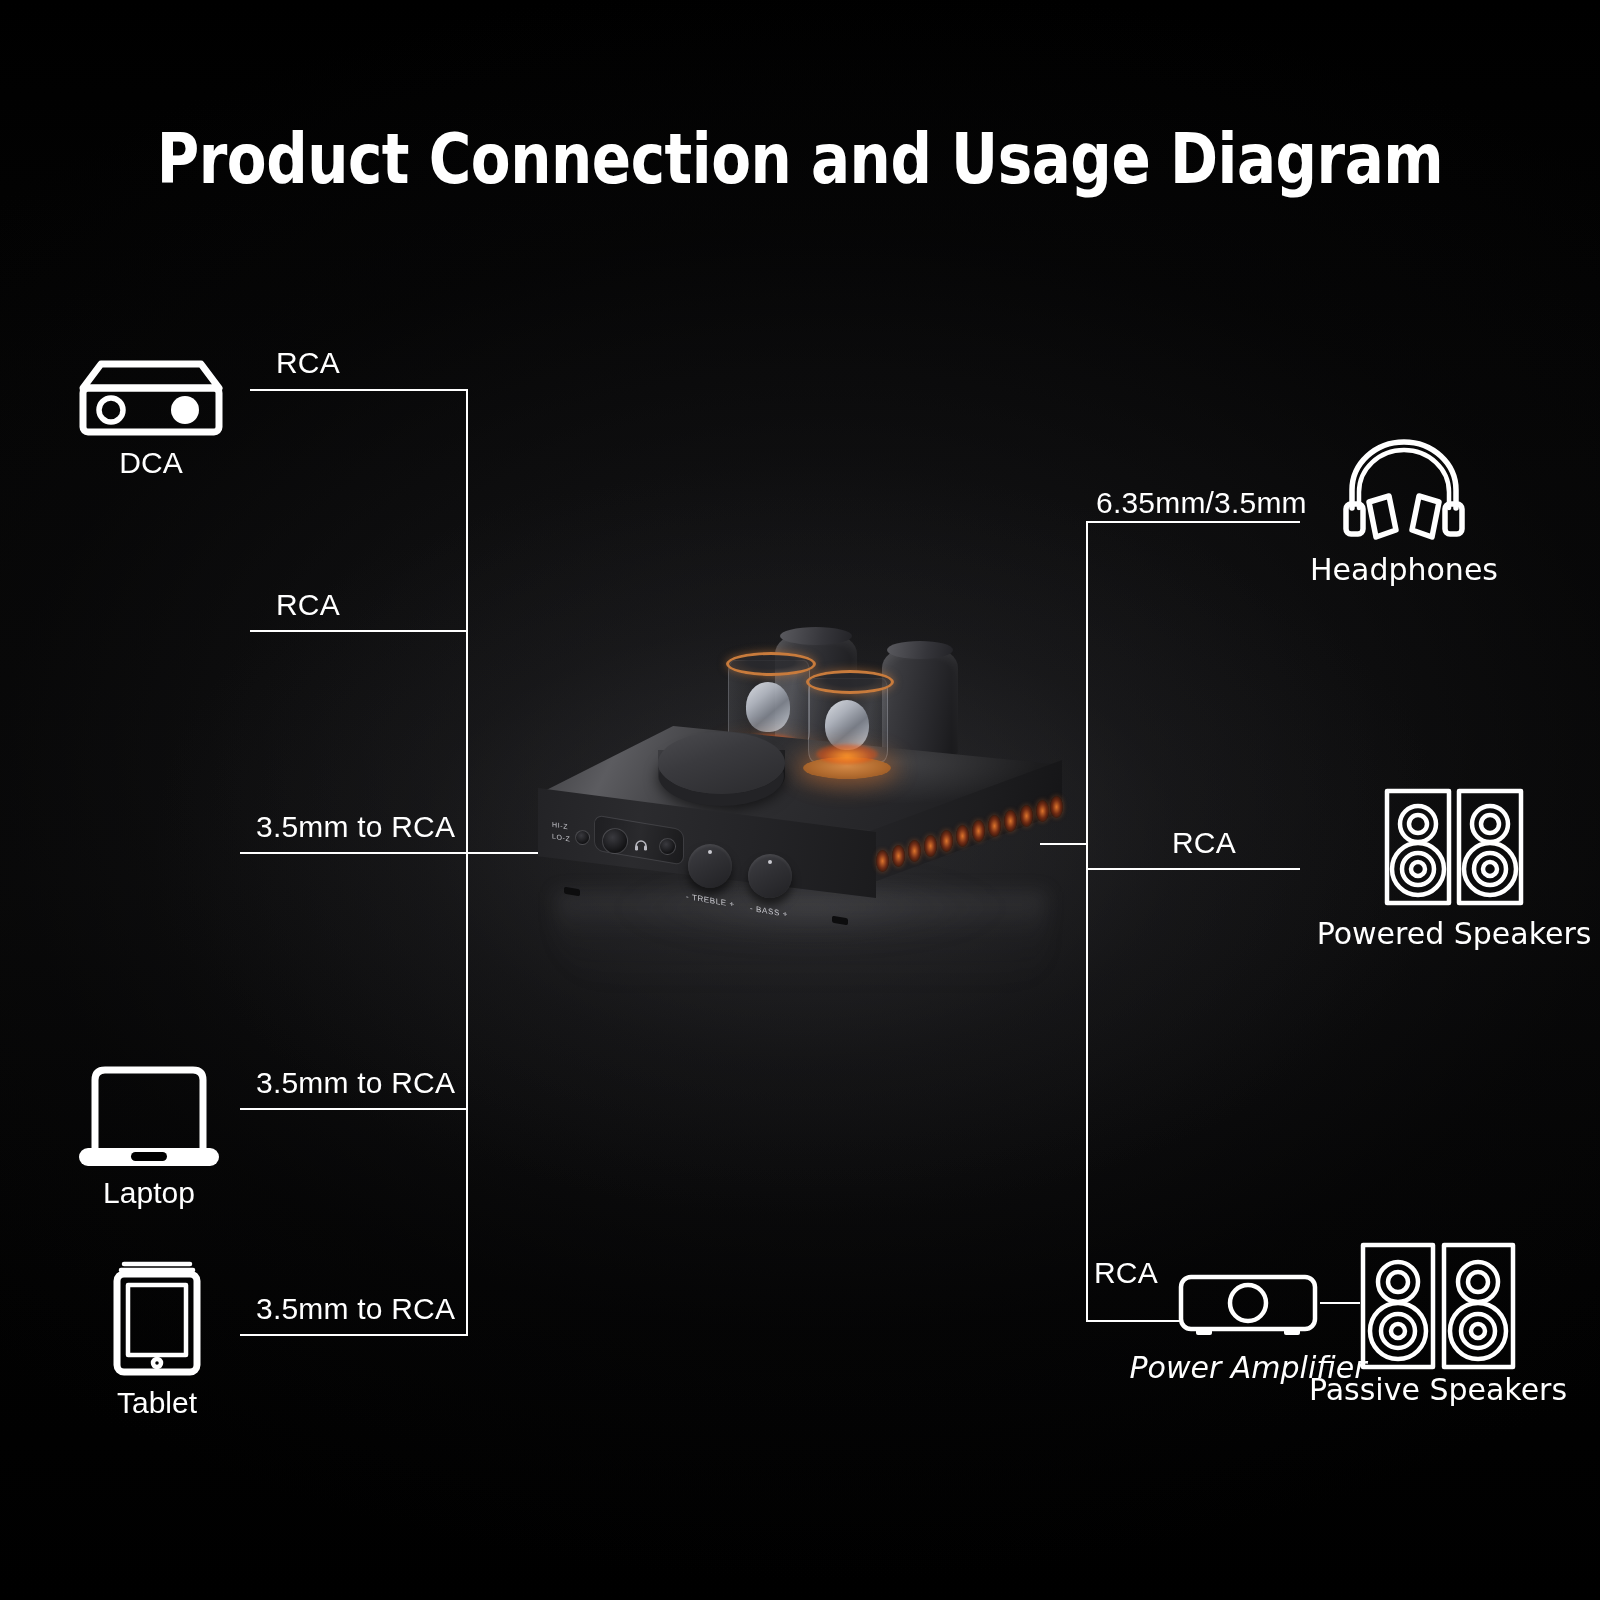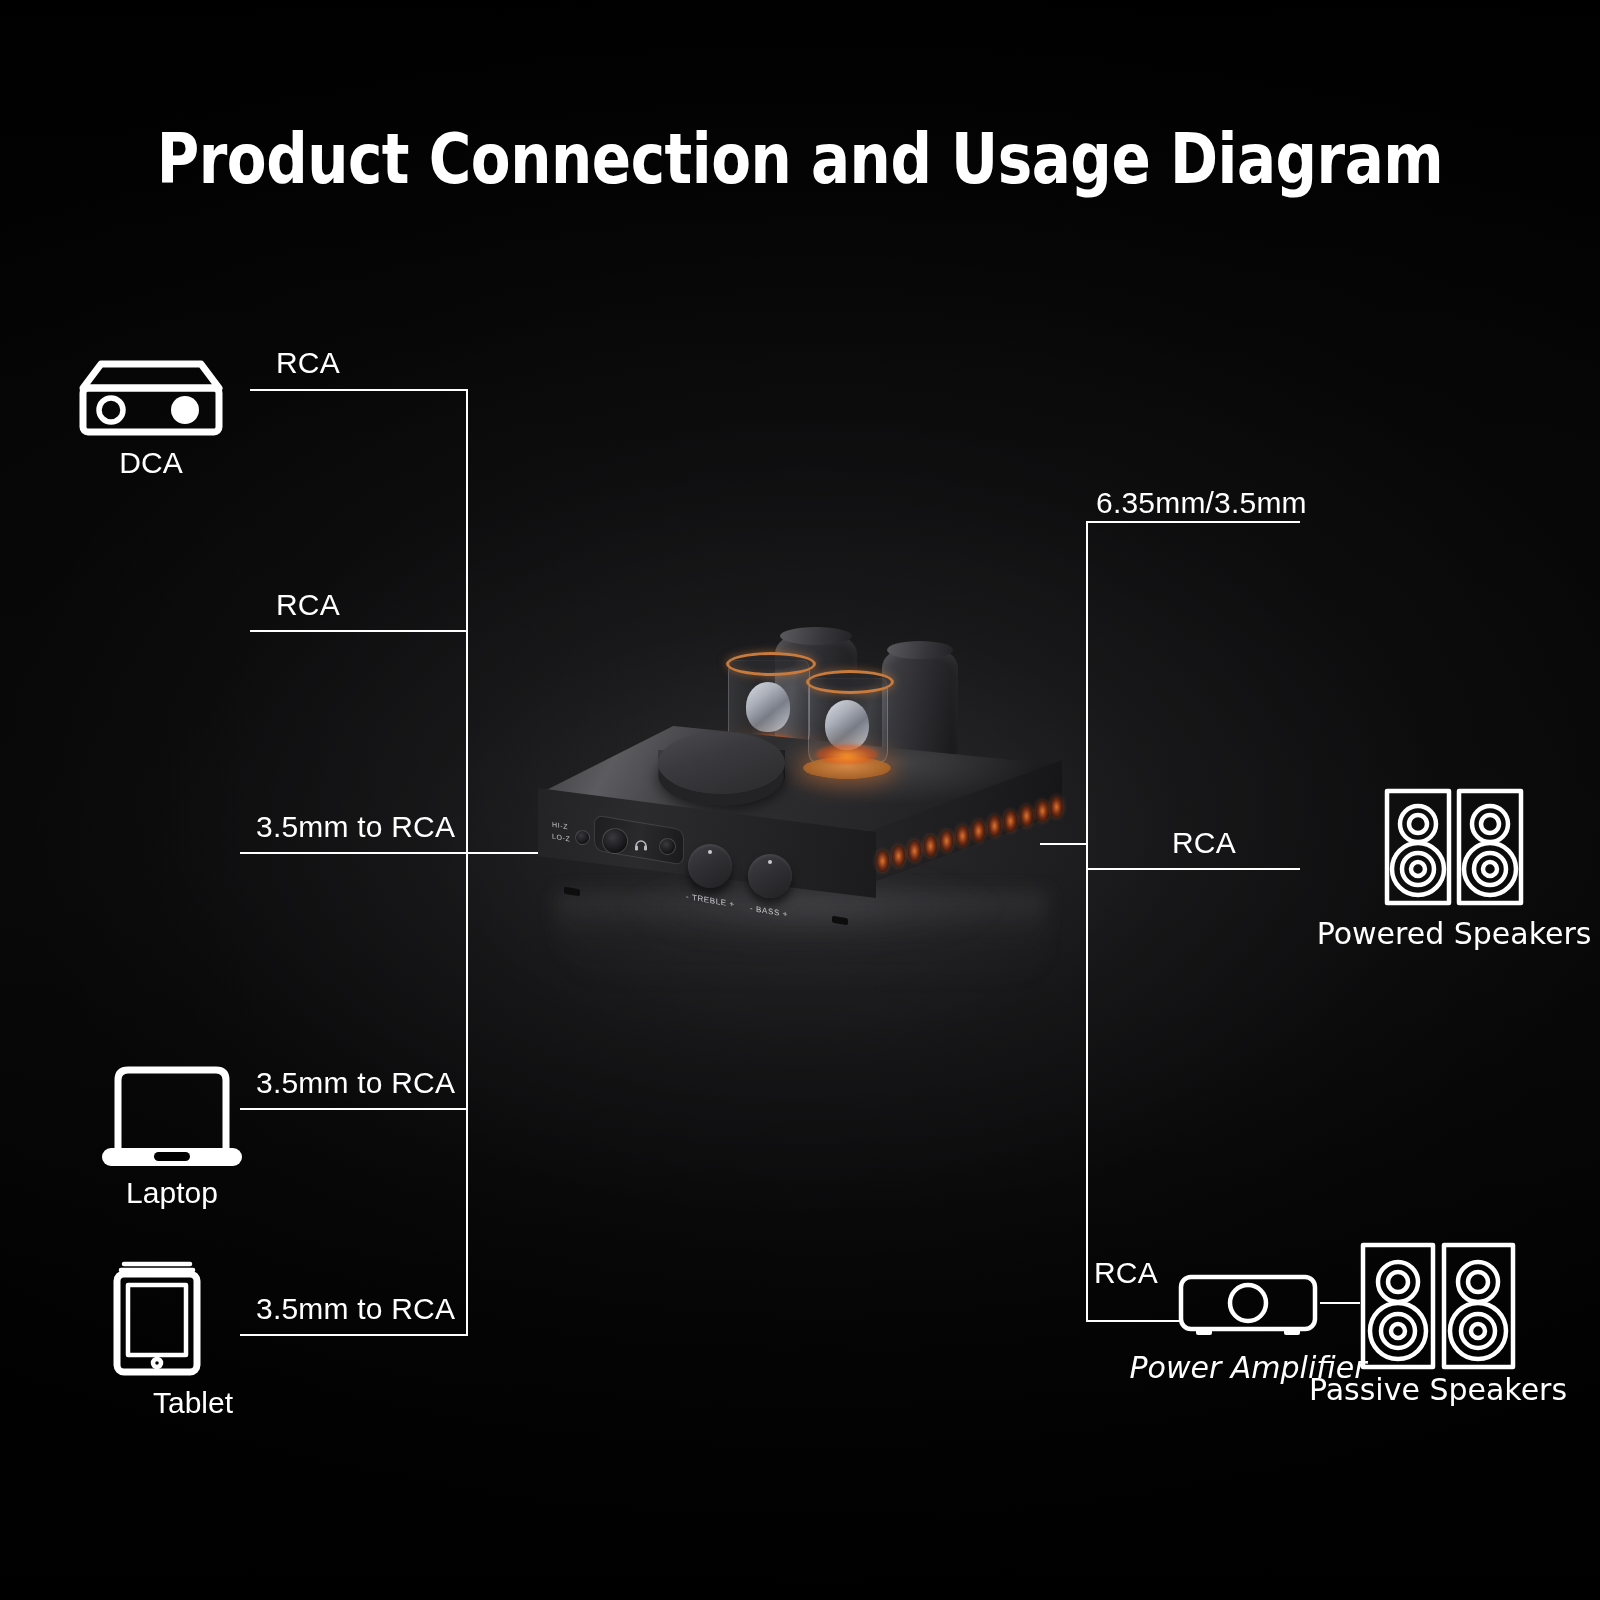--- a/index.html
+++ b/index.html
@@ -164,40 +164,40 @@
   </div>
   <div class="cap" style="left:276px;top:346px;">RCA</div>
   <div class="hline" style="left:250px;top:389px;width:218px;"></div>
 
   <div class="cap" style="left:276px;top:588px;">RCA</div>
   <div class="hline" style="left:250px;top:630px;width:218px;"></div>
 
   <div class="cap" style="left:256px;top:810px;">3.5mm to RCA</div>
   <div class="hline" style="left:240px;top:852px;width:228px;"></div>
 
-  <div class="node" style="left:96px;top:1062px;">
+  <div class="node" style="left:73px;top:1062px;">
     <svg width="152" height="106" viewBox="0 0 152 106">
       <path class="st" d="M22 92 L22 18 Q22 8 32 8 L120 8 Q130 8 130 18 L130 92"></path>
       <rect class="fw" x="6" y="86" width="140" height="18" rx="9"></rect>
       <rect x="58" y="90" width="36" height="9" rx="4.5" fill="#000"></rect>
     </svg>
     <div class="lab" style="top:114px;">Laptop</div>
   </div>
   <div class="cap" style="left:256px;top:1066px;">3.5mm to RCA</div>
   <div class="hline" style="left:240px;top:1108px;width:228px;"></div>
 
   <div class="node" style="left:112px;top:1258px;">
     <svg width="90" height="118" viewBox="0 0 90 118">
       <path class="st4" d="M12 6 L78 6"></path>
       <path class="st4" d="M9 12 L81 12"></path>
       <rect class="st" x="5" y="16" width="80" height="98" rx="7"></rect>
       <rect class="st4" x="16" y="27" width="58" height="70"></rect>
       <circle class="st4" cx="45" cy="105" r="4"></circle>
     </svg>
-    <div class="lab" style="top:128px;margin-left:36px;">Tablet</div>
+    <div class="lab" style="top:128px;">Tablet</div>
   </div>
   <div class="cap" style="left:256px;top:1292px;">3.5mm to RCA</div>
   <div class="hline" style="left:240px;top:1334px;width:228px;"></div>
 
   <div class="vline" style="left:466px;top:389px;height:947px;"></div>
   <div class="hline" style="left:466px;top:852px;width:108px;"></div>
 
   <div id="amp">
     <div class="amp-shadow"></div>
     <div class="amp-reflect"></div>
@@ -270,20 +270,31 @@
     <div class="foot" style="left:44px;top:288px;"></div>
     <div class="foot" style="left:312px;top:317px;"></div>
   </div>
 
   <div class="hline" style="left:1040px;top:843px;width:48px;"></div>
 
   <div class="vline" style="left:1086px;top:521px;height:800px;"></div>
 
   <div class="cap" style="left:1096px;top:486px;">6.35mm/3.5mm</div>
   <div class="hline" style="left:1086px;top:521px;width:214px;"></div>
+  <div class="node right" style="left:1340px;top:434px;">
+    <svg width="128" height="108" viewBox="0 0 128 108">
+      <path class="st5" d="M12 74 L12 56 A52 48 0 0 1 116 56 L116 74"></path>
+      <path class="st4" d="M19 74 L19 58 A45 42 0 0 1 109 58 L109 74"></path>
+      <rect class="st5" x="6" y="70" width="17" height="30" rx="5"></rect>
+      <rect class="st5" x="105" y="70" width="17" height="30" rx="5"></rect>
+      <path class="st5" d="M29 68 L49 62 L56 96 L36 103 Z"></path>
+      <path class="st5" d="M99 68 L79 62 L72 96 L92 103 Z"></path>
+    </svg>
+    <div class="lab" style="top:118px;">Headphones</div>
+  </div>
 
   <div class="cap" style="left:1172px;top:826px;">RCA</div>
   <div class="hline" style="left:1086px;top:868px;width:214px;"></div>
   <div class="node right" style="left:1336px;top:788px;margin-left:48px;">
     <svg width="140" height="118" viewBox="0 0 140 118">
       <rect class="st4" x="3" y="3" width="62" height="112"></rect>
       <circle class="st4" cx="34" cy="36" r="18"></circle>
       <circle class="st4" cx="34" cy="36" r="9"></circle>
       <circle class="st4" cx="34" cy="81" r="26"></circle>
       <circle class="st4" cx="34" cy="81" r="16"></circle>

